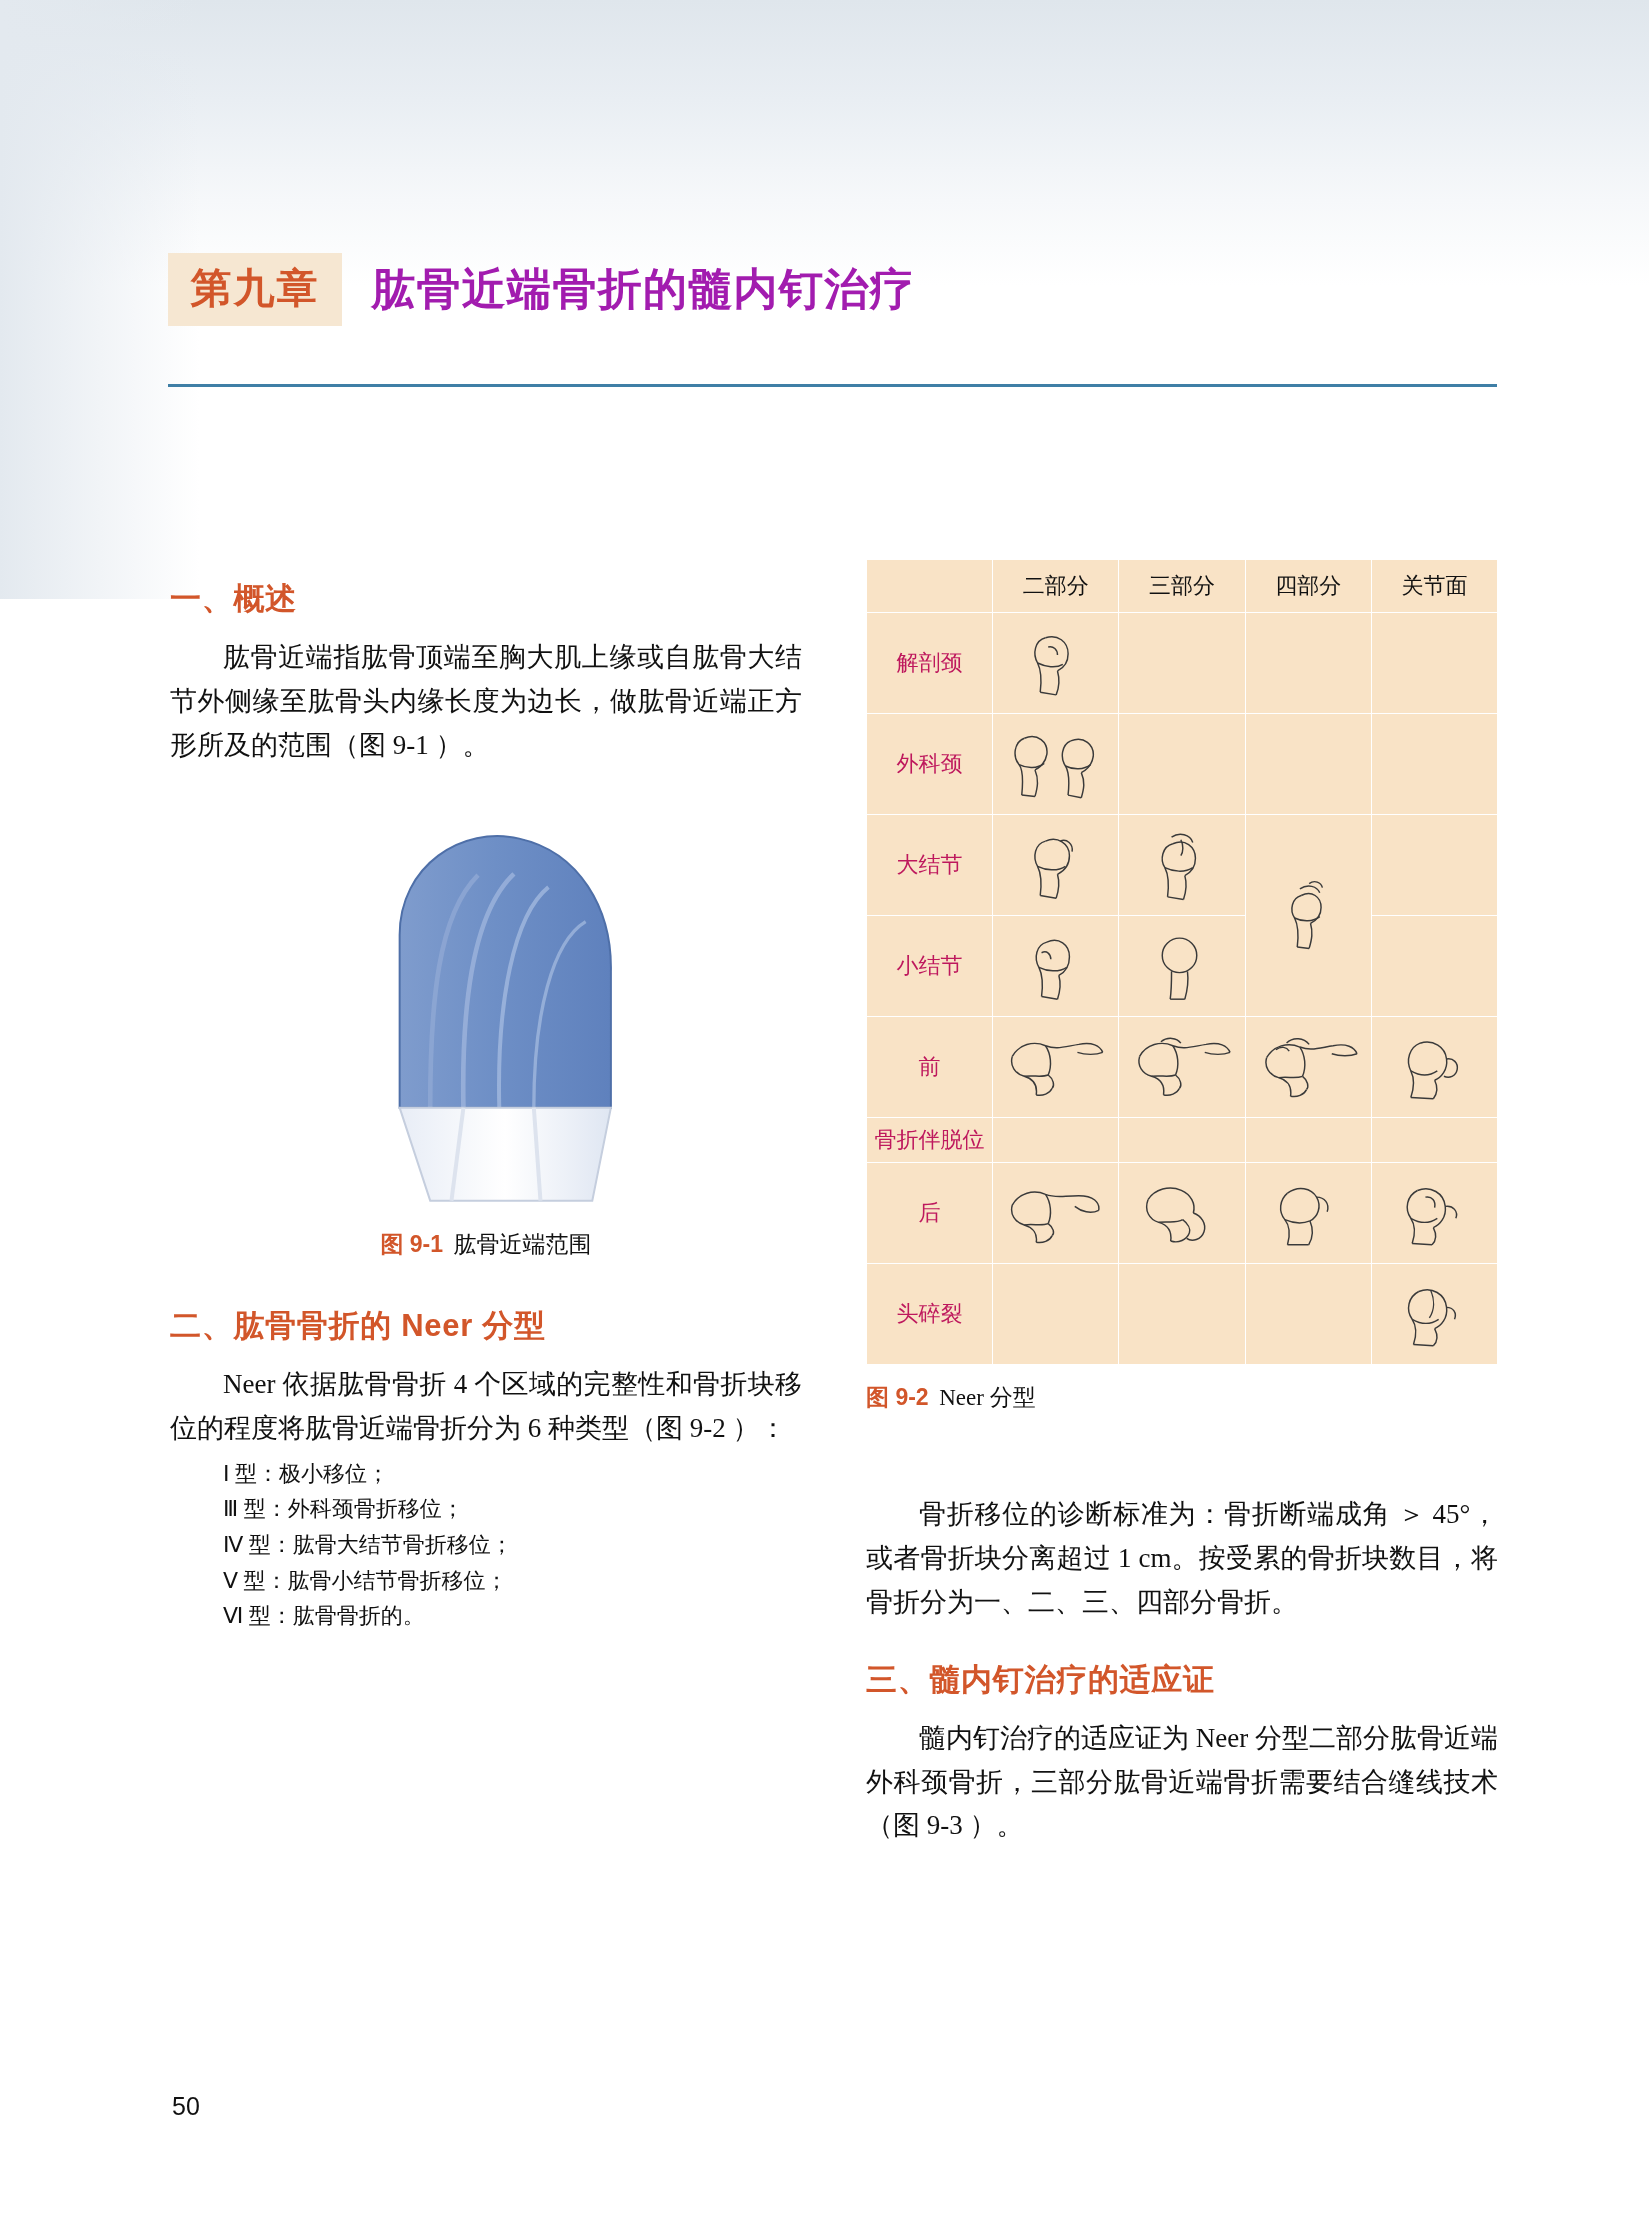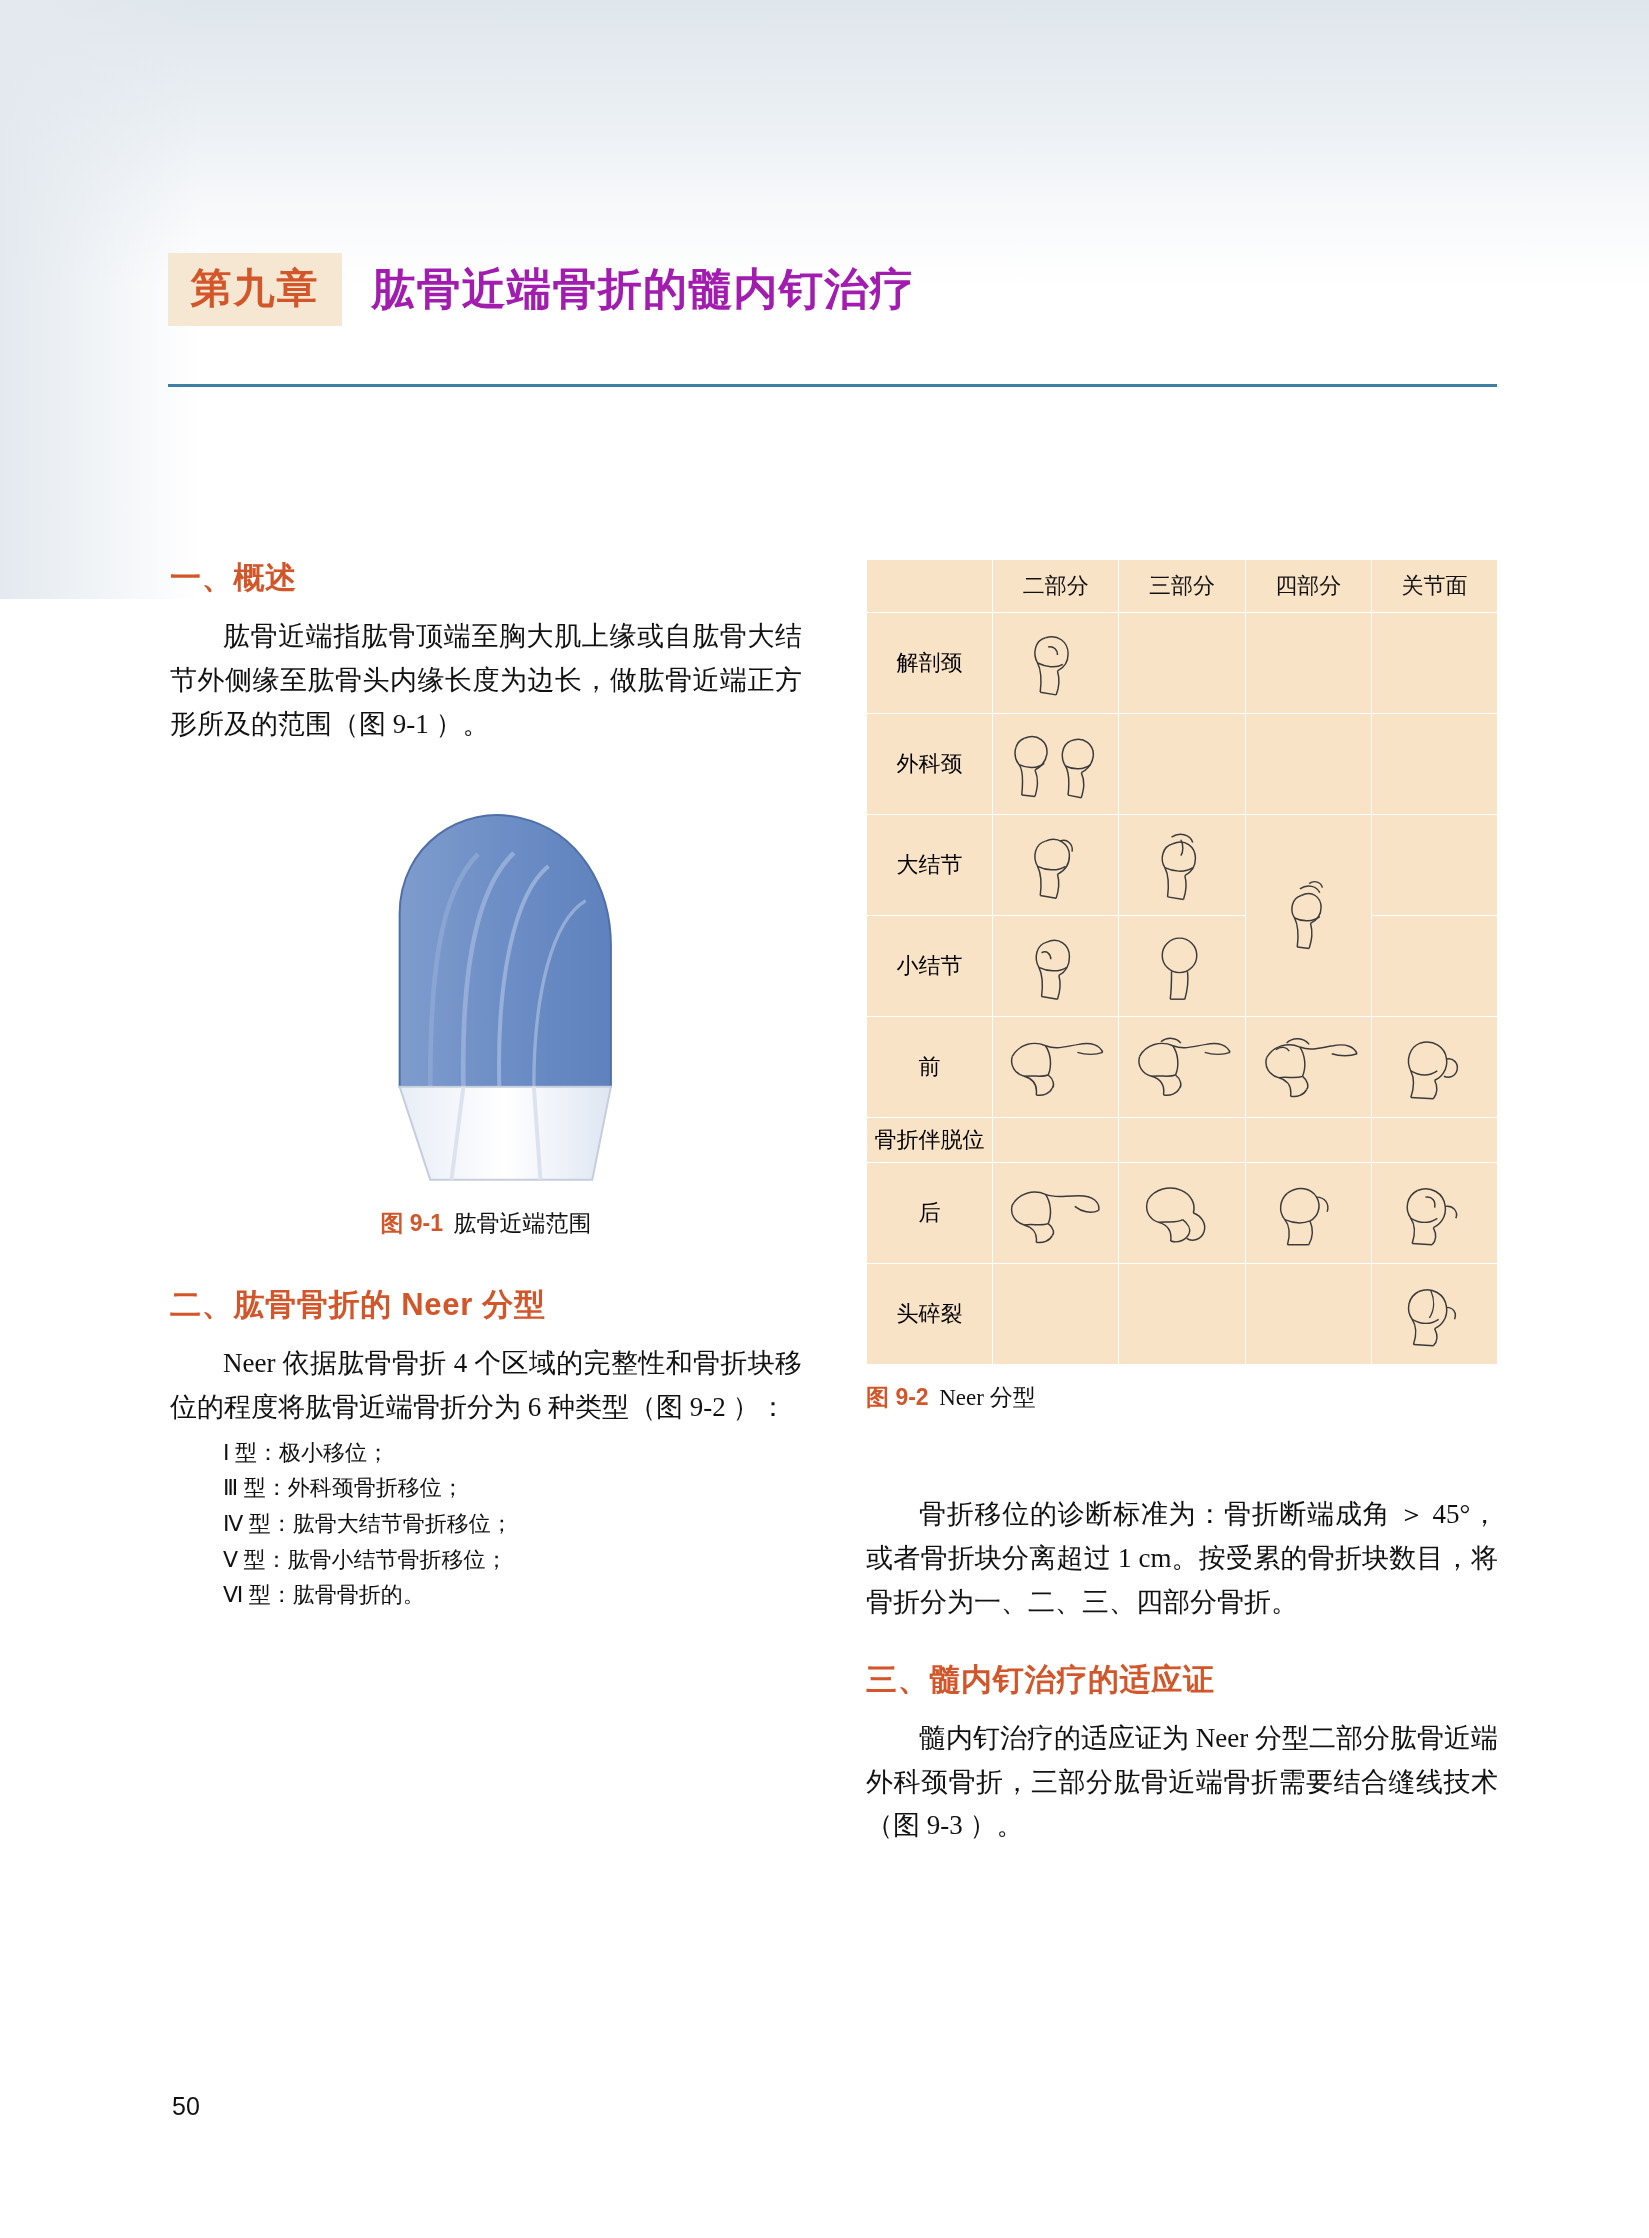--- a/index.html
+++ b/index.html
@@ -74,21 +74,21 @@
     top: 384px;
     width: 1329px;
     height: 3.3px;
     background: #3f7fa6;
   }
 
   
   .col-left {
     position: absolute;
     left: 170px;
-    top: 559px;
+    top: 580px;
     width: 632px;
   }
   .col-right {
     position: absolute;
     left: 866px;
     top: 559px;
     width: 632px;
   }
 
   h2.section {
@@ -165,21 +165,21 @@
   .neer-table th {
     font-family: "Liberation Serif", serif;
     font-weight: normal;
     font-size: 22px;
     height: 52px;
     color: #111111;
   }
   .neer-table td.rowhead {
     font-family: "Liberation Serif", serif;
     font-size: 22px;
-    color: #000000;
+    color: #be185d;
     width: 145px;
   }
   .neer-table td.cell {
     height: 100px;
   }
   .neer-table td.empty {
     background: #f9e3c6;
   }
   .fig2-caption {
     width: 632px;

